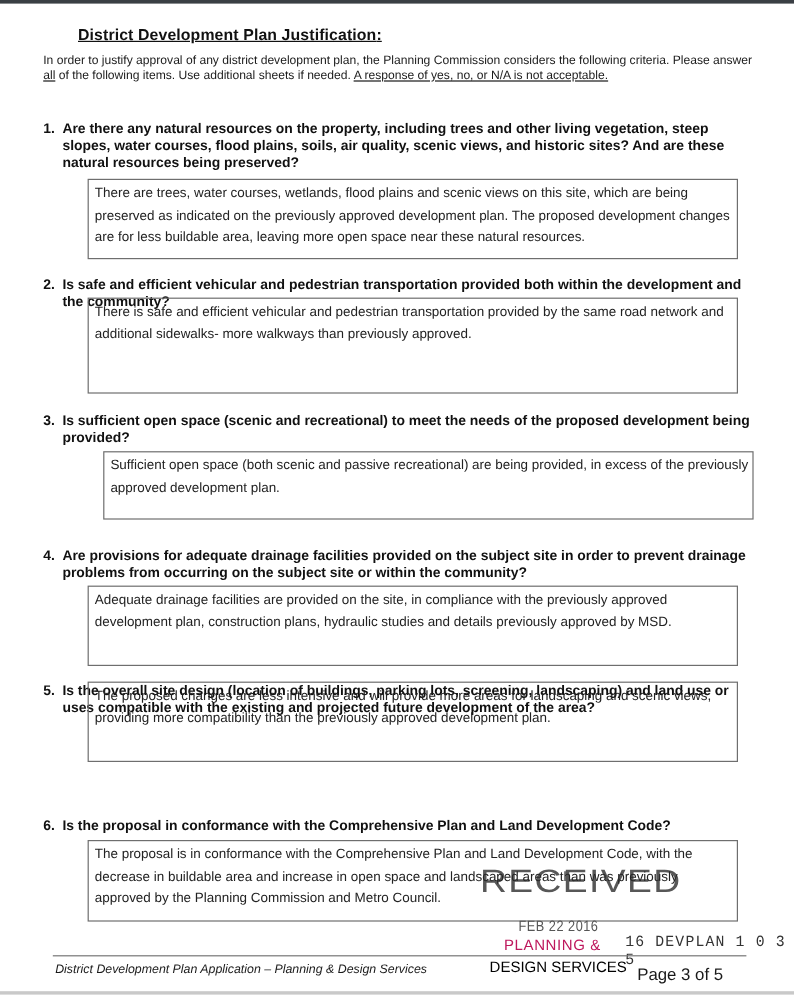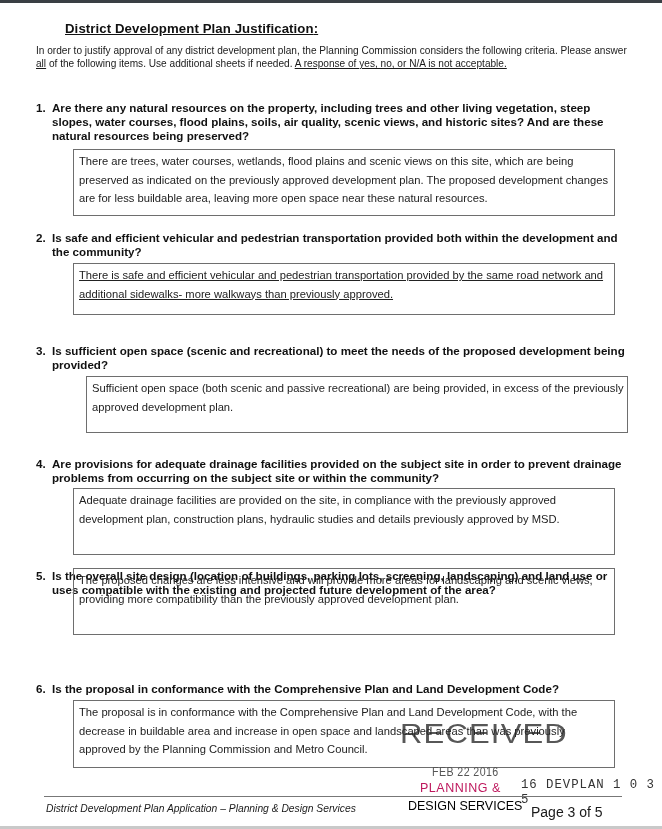--- a/index.html
+++ b/index.html
@@ -79,21 +79,21 @@
 <div class="question" style="top:101px;">
   <span class="num">1.</span>
   <span class="qtext">Are there any natural resources on the property, including trees and other living vegetation, steep slopes, water courses, flood plains, soils, air quality, scenic views, and historic sites? And are these natural resources being preserved?</span>
 </div>
 <div class="answer-box" style="top:149px;height:67px;">There are trees, water courses, wetlands, flood plains and scenic views on this site, which are being preserved as indicated on the previously approved development plan. The proposed development changes are for less buildable area, leaving more open space near these natural resources.</div>
 
 <div class="question" style="top:231px;">
   <span class="num">2.</span>
   <span class="qtext">Is safe and efficient vehicular and pedestrian transportation provided both within the development and the community?</span>
 </div>
-<div class="answer-box" style="top:263px;height:52px;text-decoration:underline;">There is safe and efficient vehicular and pedestrian transportation provided by the same road network and additional sidewalks- more walkways than previously approved.</div>
+<div class="answer-box" style="top:248px;height:80px;">There is safe and efficient vehicular and pedestrian transportation provided by the same road network and additional sidewalks- more walkways than previously approved.</div>
 
 <div class="question" style="top:344px;">
   <span class="num">3.</span>
   <span class="qtext">Is sufficient open space (scenic and recreational) to meet the needs of the proposed development being provided?</span>
 </div>
 <div class="answer-box" style="top:376px;height:57px;margin-left:13px;">Sufficient open space (both scenic and passive recreational) are being provided, in excess of the previously approved development plan.</div>
 
 <div class="question" style="top:457px;">
   <span class="num">4.</span>
   <span class="qtext">Are provisions for adequate drainage facilities provided on the subject site in order to prevent drainage problems from occurring on the subject site or within the community?</span>

